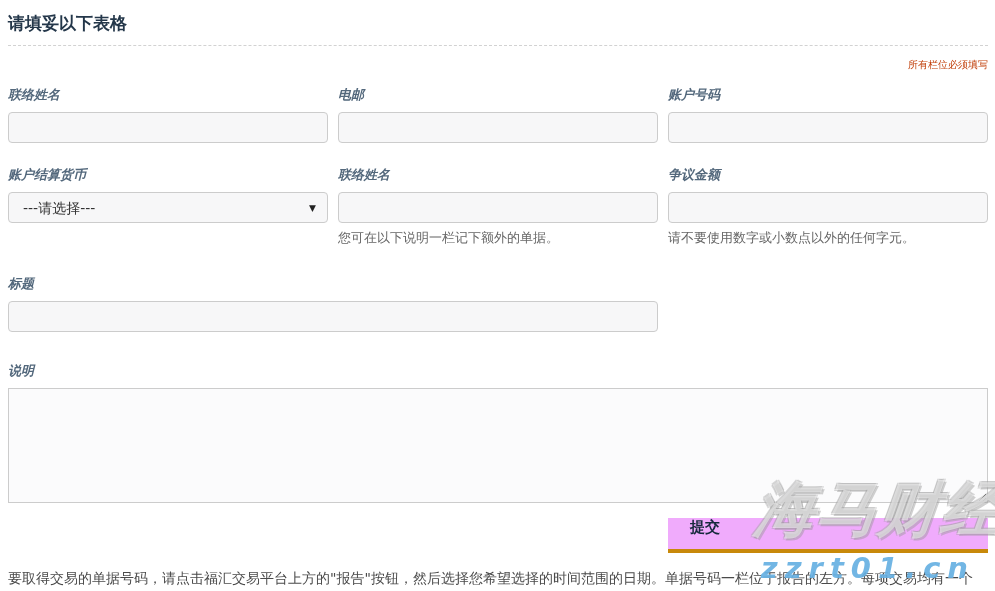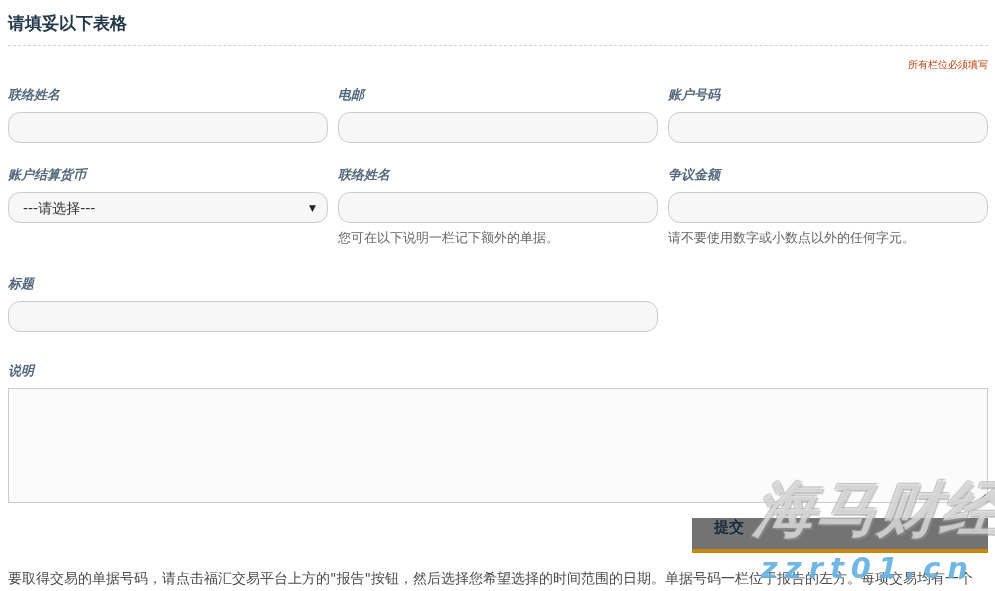--- a/index.html
+++ b/index.html
@@ -54,21 +54,21 @@
     display: block;
     width: 100%;
     height: 31px;
     background: #f7f7f8;
     border: 1px solid #cccccc;
     box-sizing: border-box;
     padding: 0 8px;
     font-size: 14px;
     color: #333;
     font-family: inherit;
-    border-radius: 12px;
+    border-radius: 4px;
   }
   .select-wrap { position: relative; }
   select.text-input {
     -webkit-appearance: none;
     -moz-appearance: none;
     appearance: none;
     padding-left: 14px;
     color: #333;
   }
   .select-arrow {
@@ -103,31 +103,30 @@
   }
   .submit-row {
     margin-top: 15px;
     display: grid;
     grid-template-columns: 1fr 1fr 1fr;
     column-gap: 10px;
   }
   .submit-button {
     grid-column: 3;
     height: 35px;
-    background: #737373;
+    background: #f0abfc;
     border: none;
     border-bottom: 4px solid #c8890a;
     text-align: left;
     padding: 0 0 12px 22px;
     font-size: 15px;
     font-weight: bold;
     color: #16293c;
     font-family: inherit;
     cursor: pointer;
-    margin-left: 24px;
   }
   .footer-note {
     margin-top: 14px;
     font-size: 14px;
     color: #4a4a4a;
     line-height: 1.7;
     padding-right: 10px;
   }
   .wm-brand {
     position: absolute;

